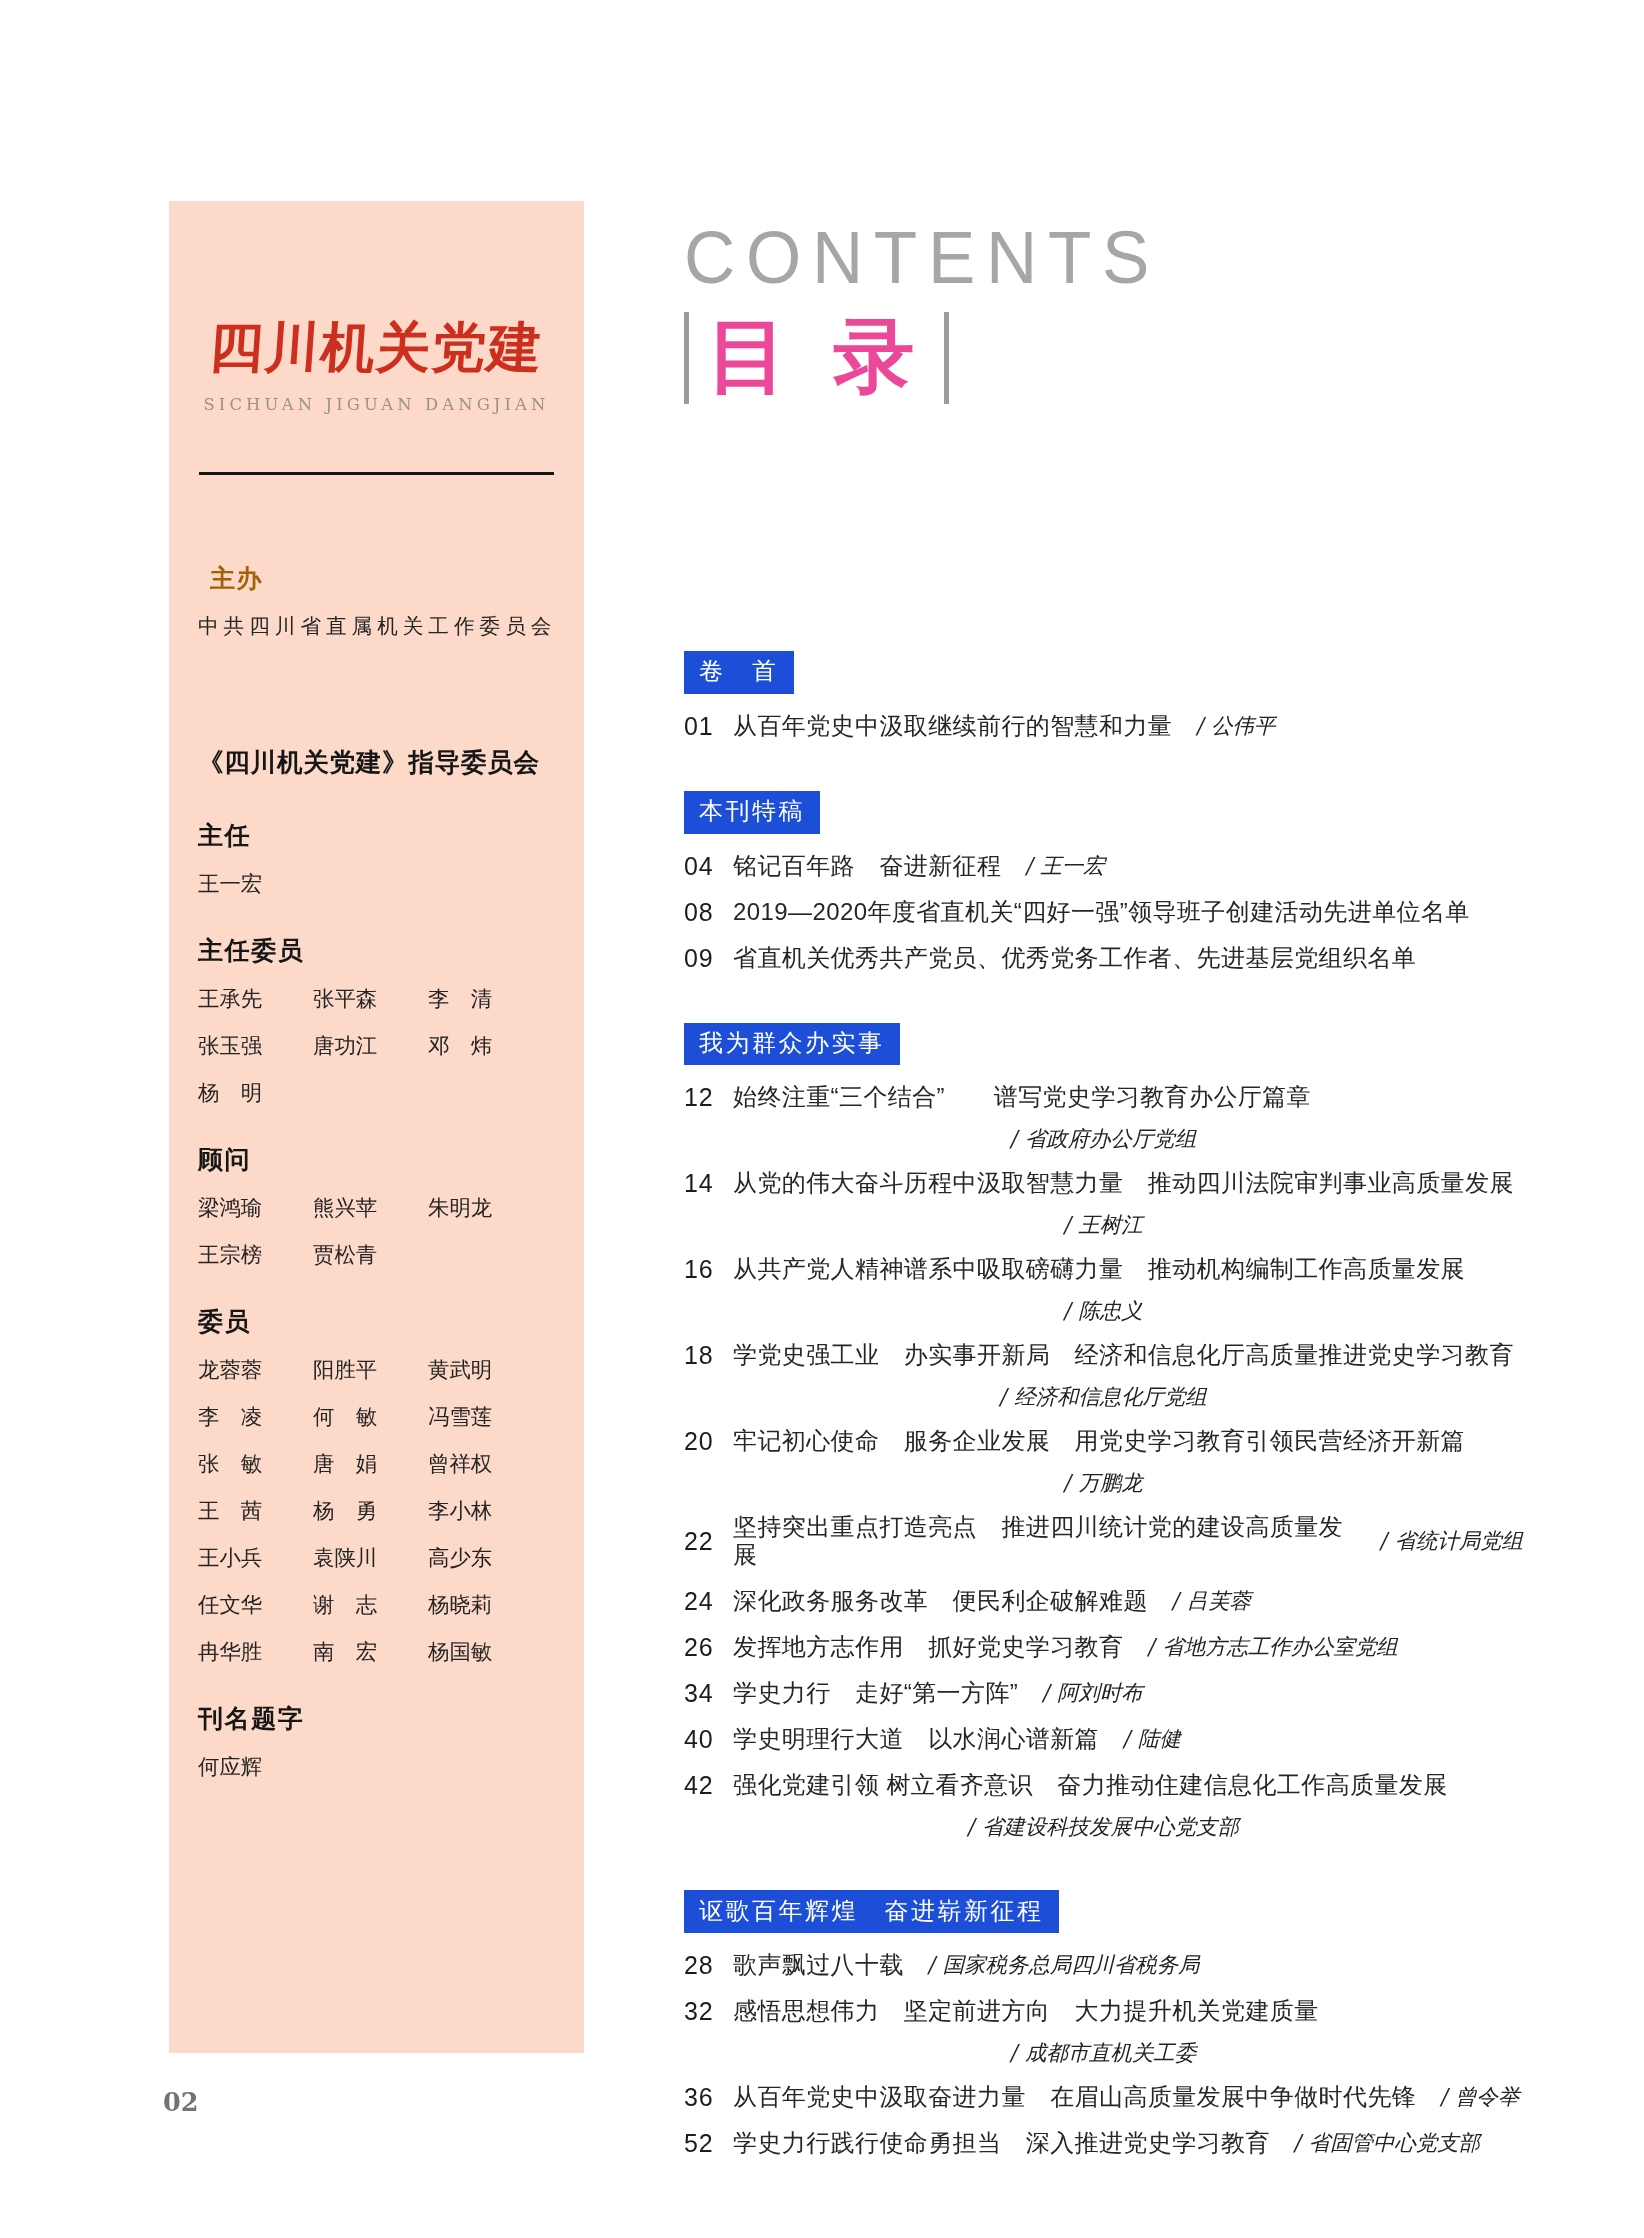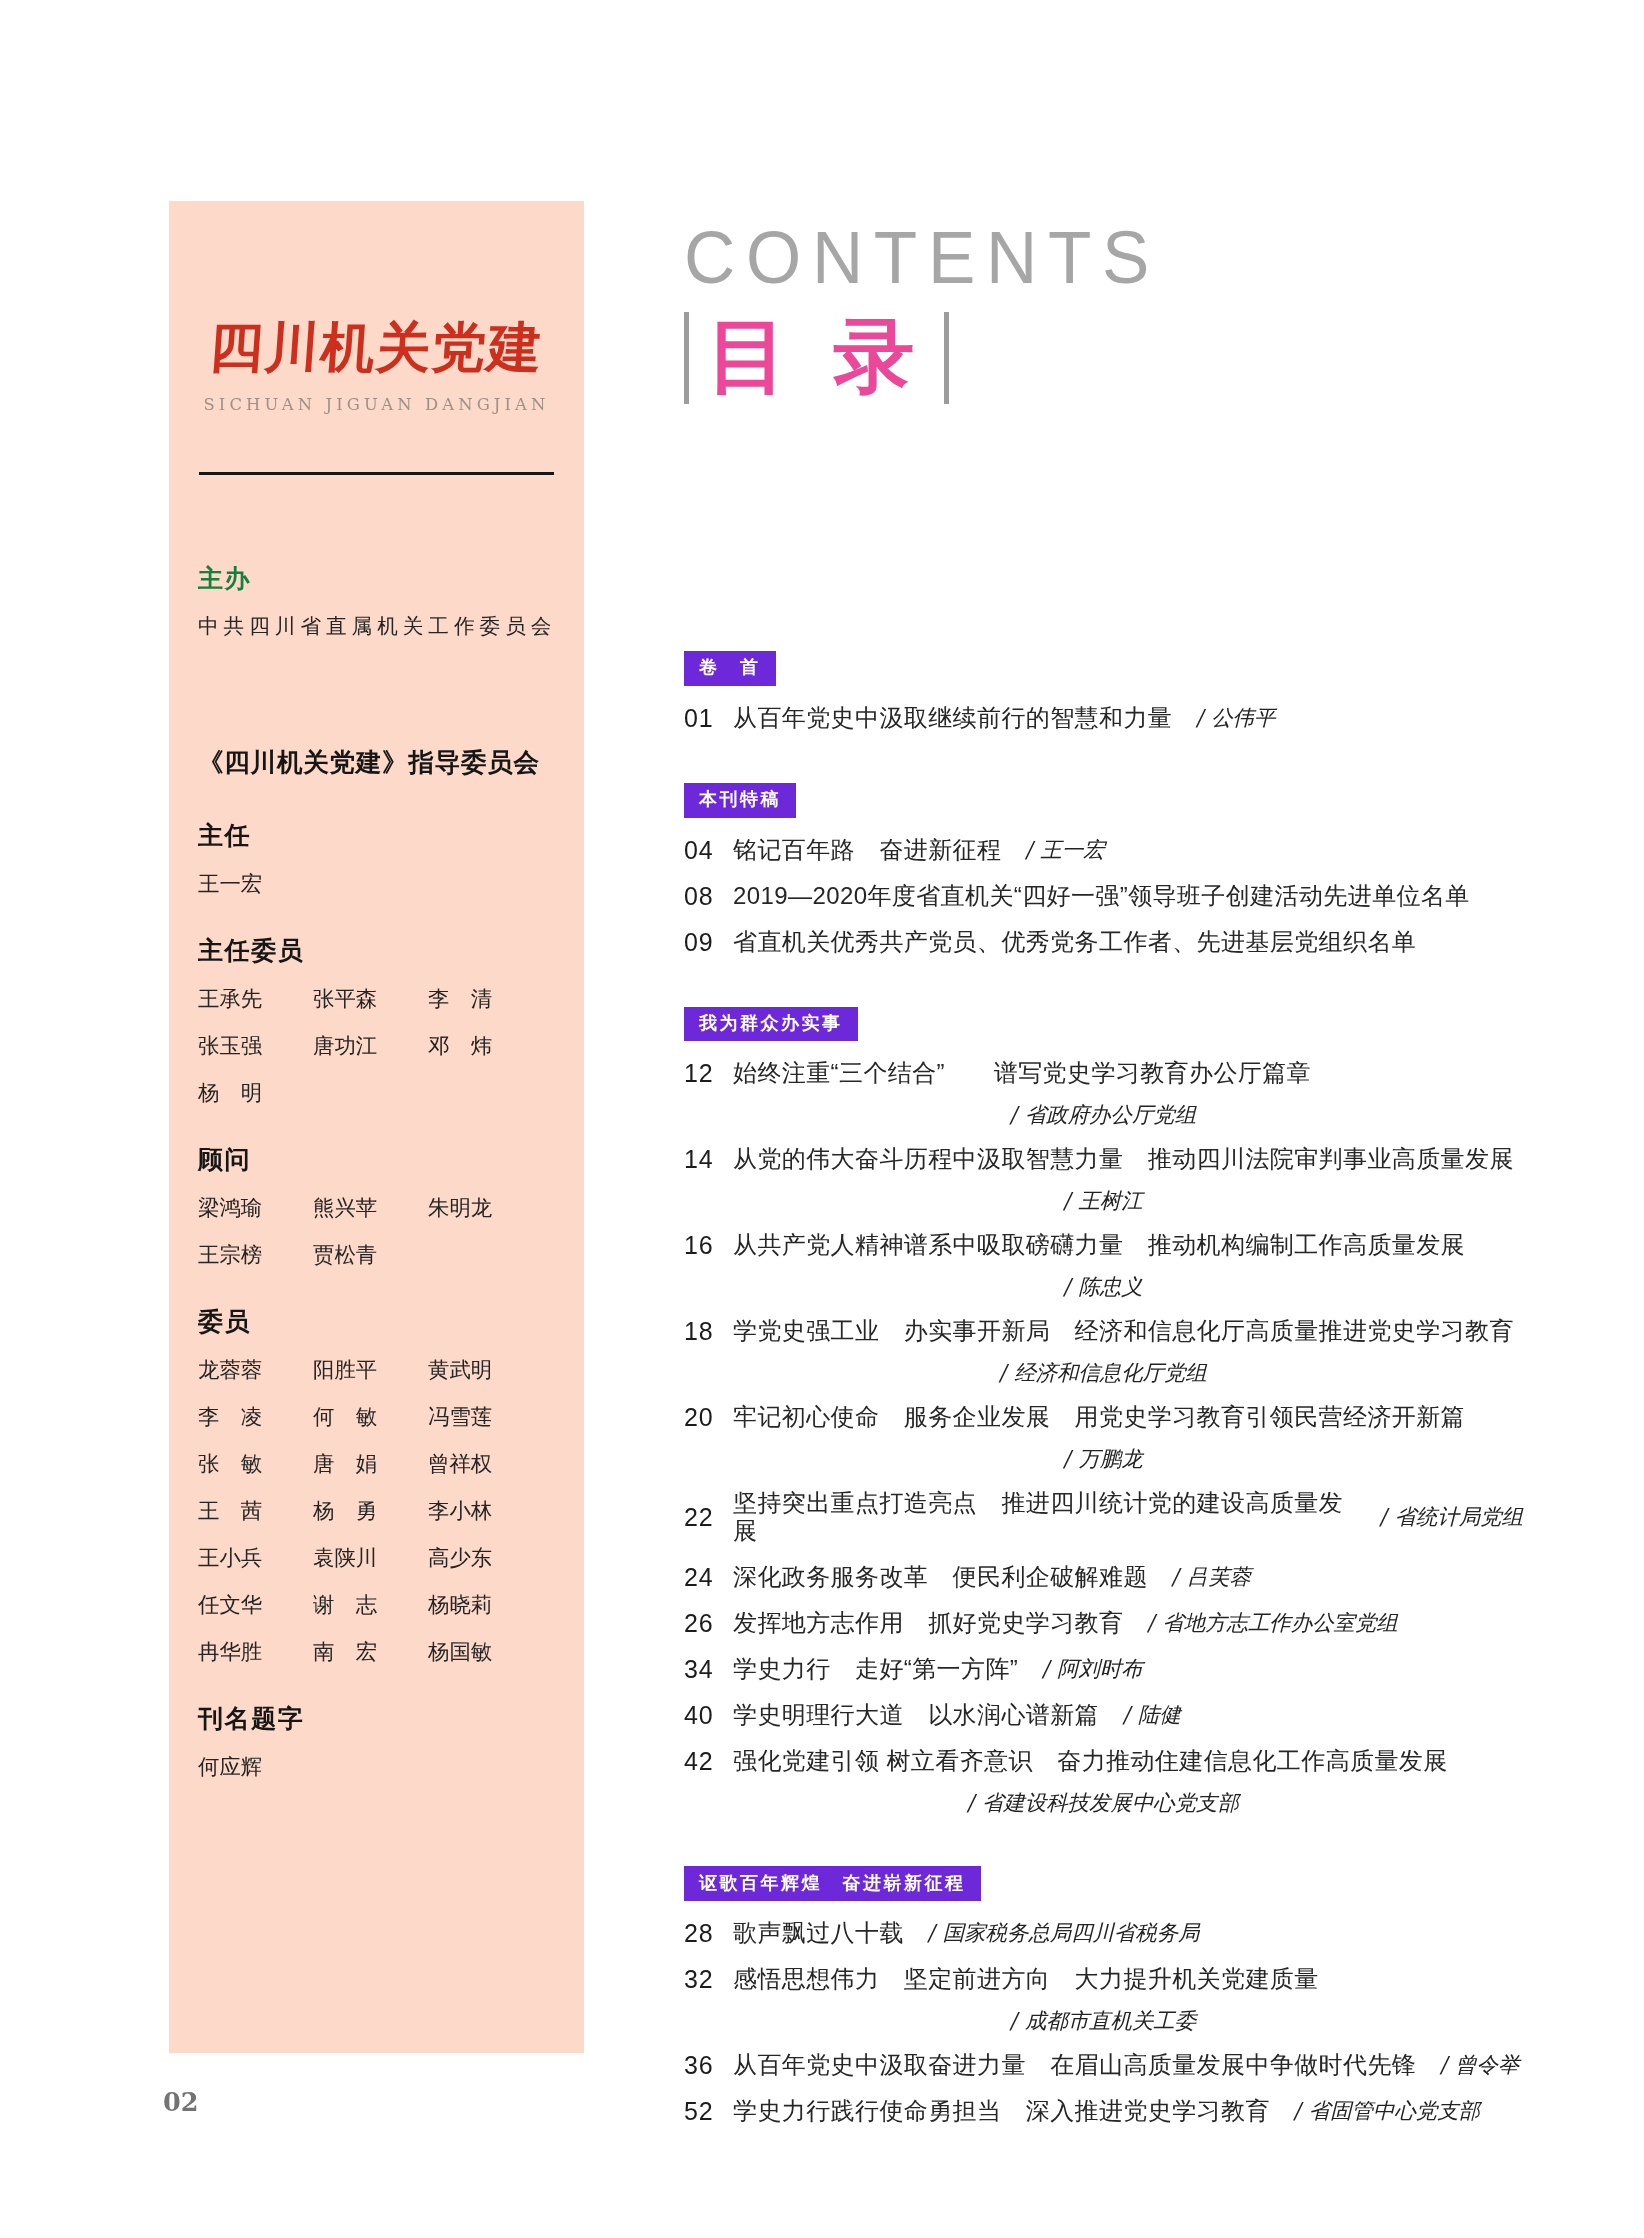--- a/index.html
+++ b/index.html
@@ -9,21 +9,21 @@
   
   .sidebar{position:absolute;left:169px;top:201px;width:415px;height:1852px;
            background:#fcd9c8;box-sizing:border-box;padding:0 29px;}
   .logo-cn{margin-top:115px;text-align:center;font-family:"DejaVu Serif",serif;
            font-weight:bold;font-size:54px;line-height:1.15;color:#cd2f1f;
            letter-spacing:1.6px;transform:skewX(-4deg);}
   .logo-en{margin-top:17px;text-align:center;font-family:"DejaVu Serif",serif;
            font-size:16.4px;letter-spacing:4.1px;color:#9a9288;}
   .divider{width:355px;height:3.3px;background:#161616;margin:58px auto 0 auto;}
 
-  .side-heading{font-size:25px;font-weight:bold;color:#15803d;margin:0;letter-spacing:1.6px;}
+  .side-heading{font-size:25px;font-weight:bold;color:#a16207;margin:12px;letter-spacing:1.6px;}
   .publisher{margin-top:87px;}
   .publisher .pub-value{margin-top:16.4px;font-family:"DejaVu Serif",serif;
            font-size:20.6px;letter-spacing:5px;color:#242424;white-space:nowrap;}
   .committee-title{margin:105px 0 0 0;font-size:25.5px;font-weight:bold;color:#161616;letter-spacing:0.8px;}
 
   .group{margin-top:39px;}
   .group-label{font-size:25px;font-weight:bold;color:#161616;margin:0 0 20px 0;letter-spacing:1.6px;}
   .name-row{display:flex;margin-bottom:24px;font-family:"DejaVu Serif",serif;
             font-size:21.4px;line-height:23px;color:#242424;}
   .name-cell{width:115px;flex-shrink:0;white-space:nowrap;}
@@ -34,22 +34,22 @@
   .contents-en{font-size:71px;line-height:1;color:#a6a6a6;letter-spacing:10.7px;
                font-weight:normal;font-family:"Liberation Sans",sans-serif;
                transform:scaleY(1.05);transform-origin:left top;}
   .contents-cn-row{margin-top:21.4px;display:flex;align-items:stretch;height:92px;}
   .vbar{width:5px;background:#9c9c9c;}
   .contents-cn{font-size:81px;font-weight:bold;color:#ec4899;line-height:89px;
                letter-spacing:11.5px;padding:0 18px;}
 
   .toc-section{margin-top:51px;}
   .toc-section:first-child{margin-top:247px;}
-  .badge{display:inline-block;background:#6d28d9;color:#ffffff;font-size:18px;
-         font-weight:bold;letter-spacing:2.5px;padding:4.1px 15px 6.6px 15px;}
+  .badge{display:inline-block;background:#1d4ed8;color:#ffffff;font-size:24px;
+         font-weight:normal;letter-spacing:2.5px;padding:4.1px 15px 6.6px 15px;}
   .entry-row{display:flex;align-items:center;margin-top:18px;line-height:28px;}
   .toc-section .entry-row:first-of-type{margin-top:21.4px;}
   .entry-num{width:49px;flex-shrink:0;font-size:25px;color:#1c1c1c;letter-spacing:0.8px;}
   .entry-title{font-size:24px;color:#262626;letter-spacing:0.4px;}
   .entry-author-inline{margin-left:25px;font-family:"DejaVu Serif",serif;font-style:italic;
          font-size:21.4px;color:#222222;white-space:nowrap;}
   .entry-author-line{margin-top:15px;text-align:center;font-family:"DejaVu Serif",serif;
          font-style:italic;font-size:21.4px;color:#222222;line-height:25px;}
 
   .page-num{position:absolute;left:163px;top:2087px;font-family:"DejaVu Serif",serif;

